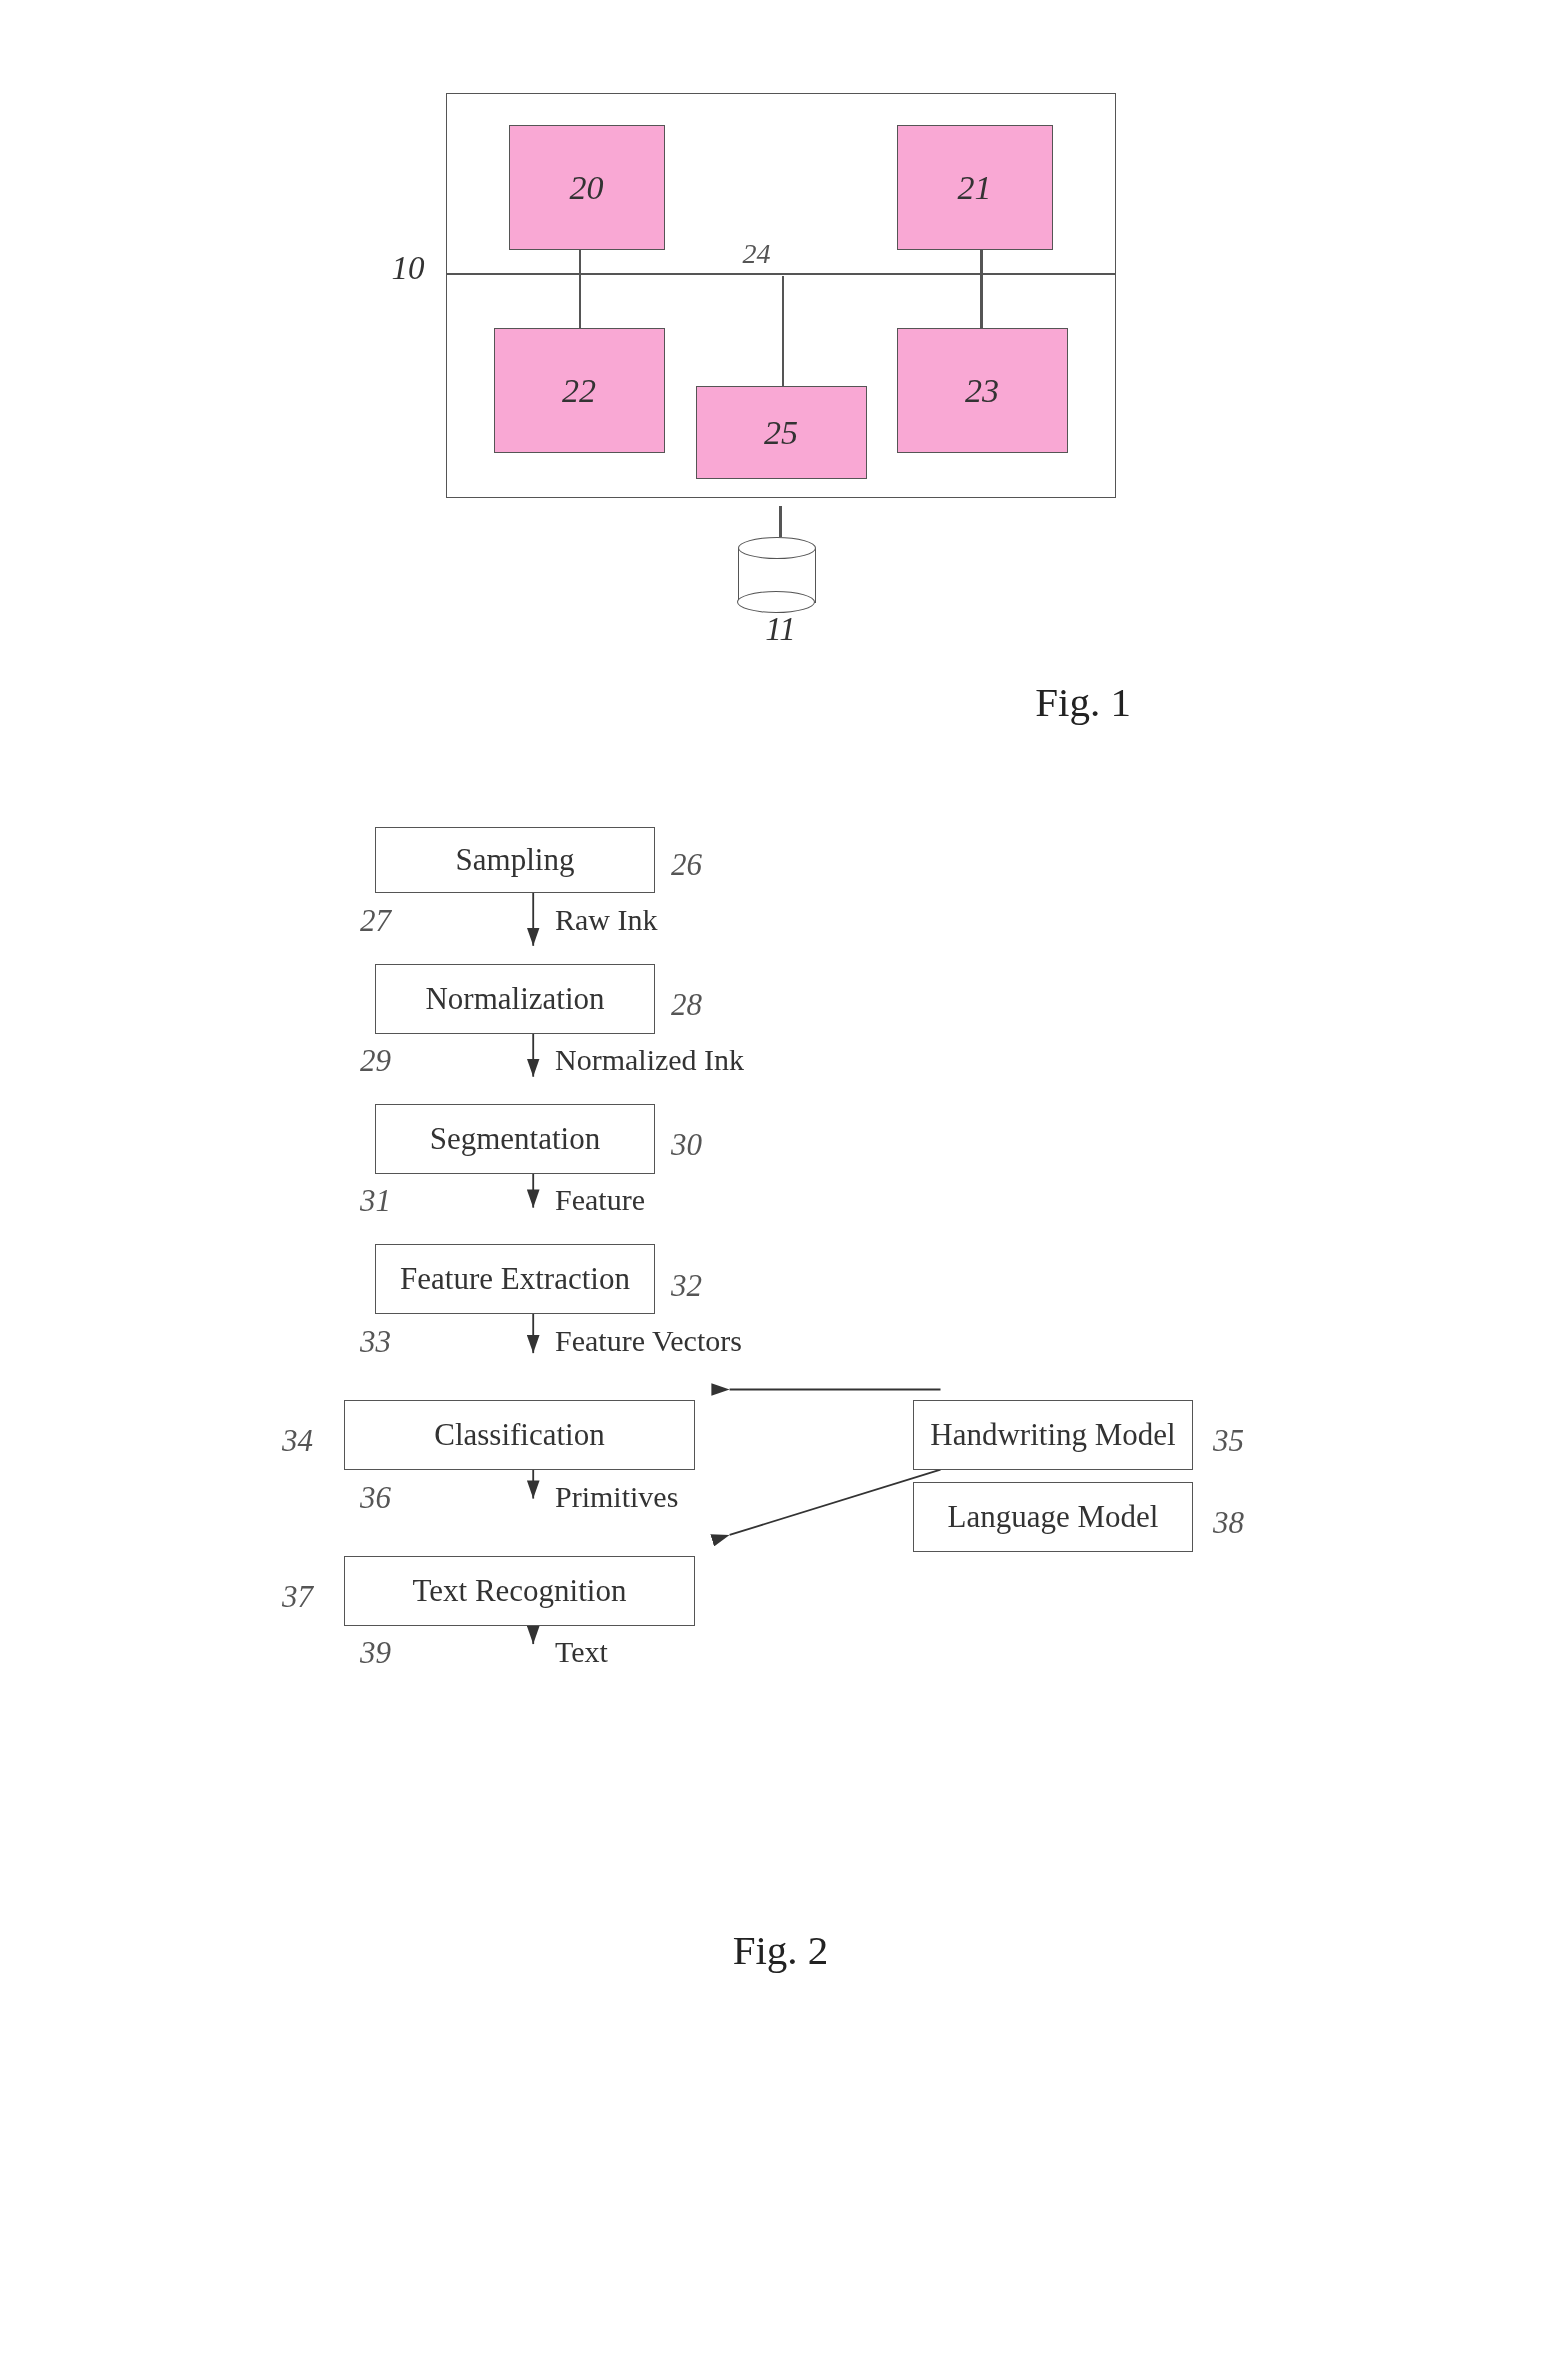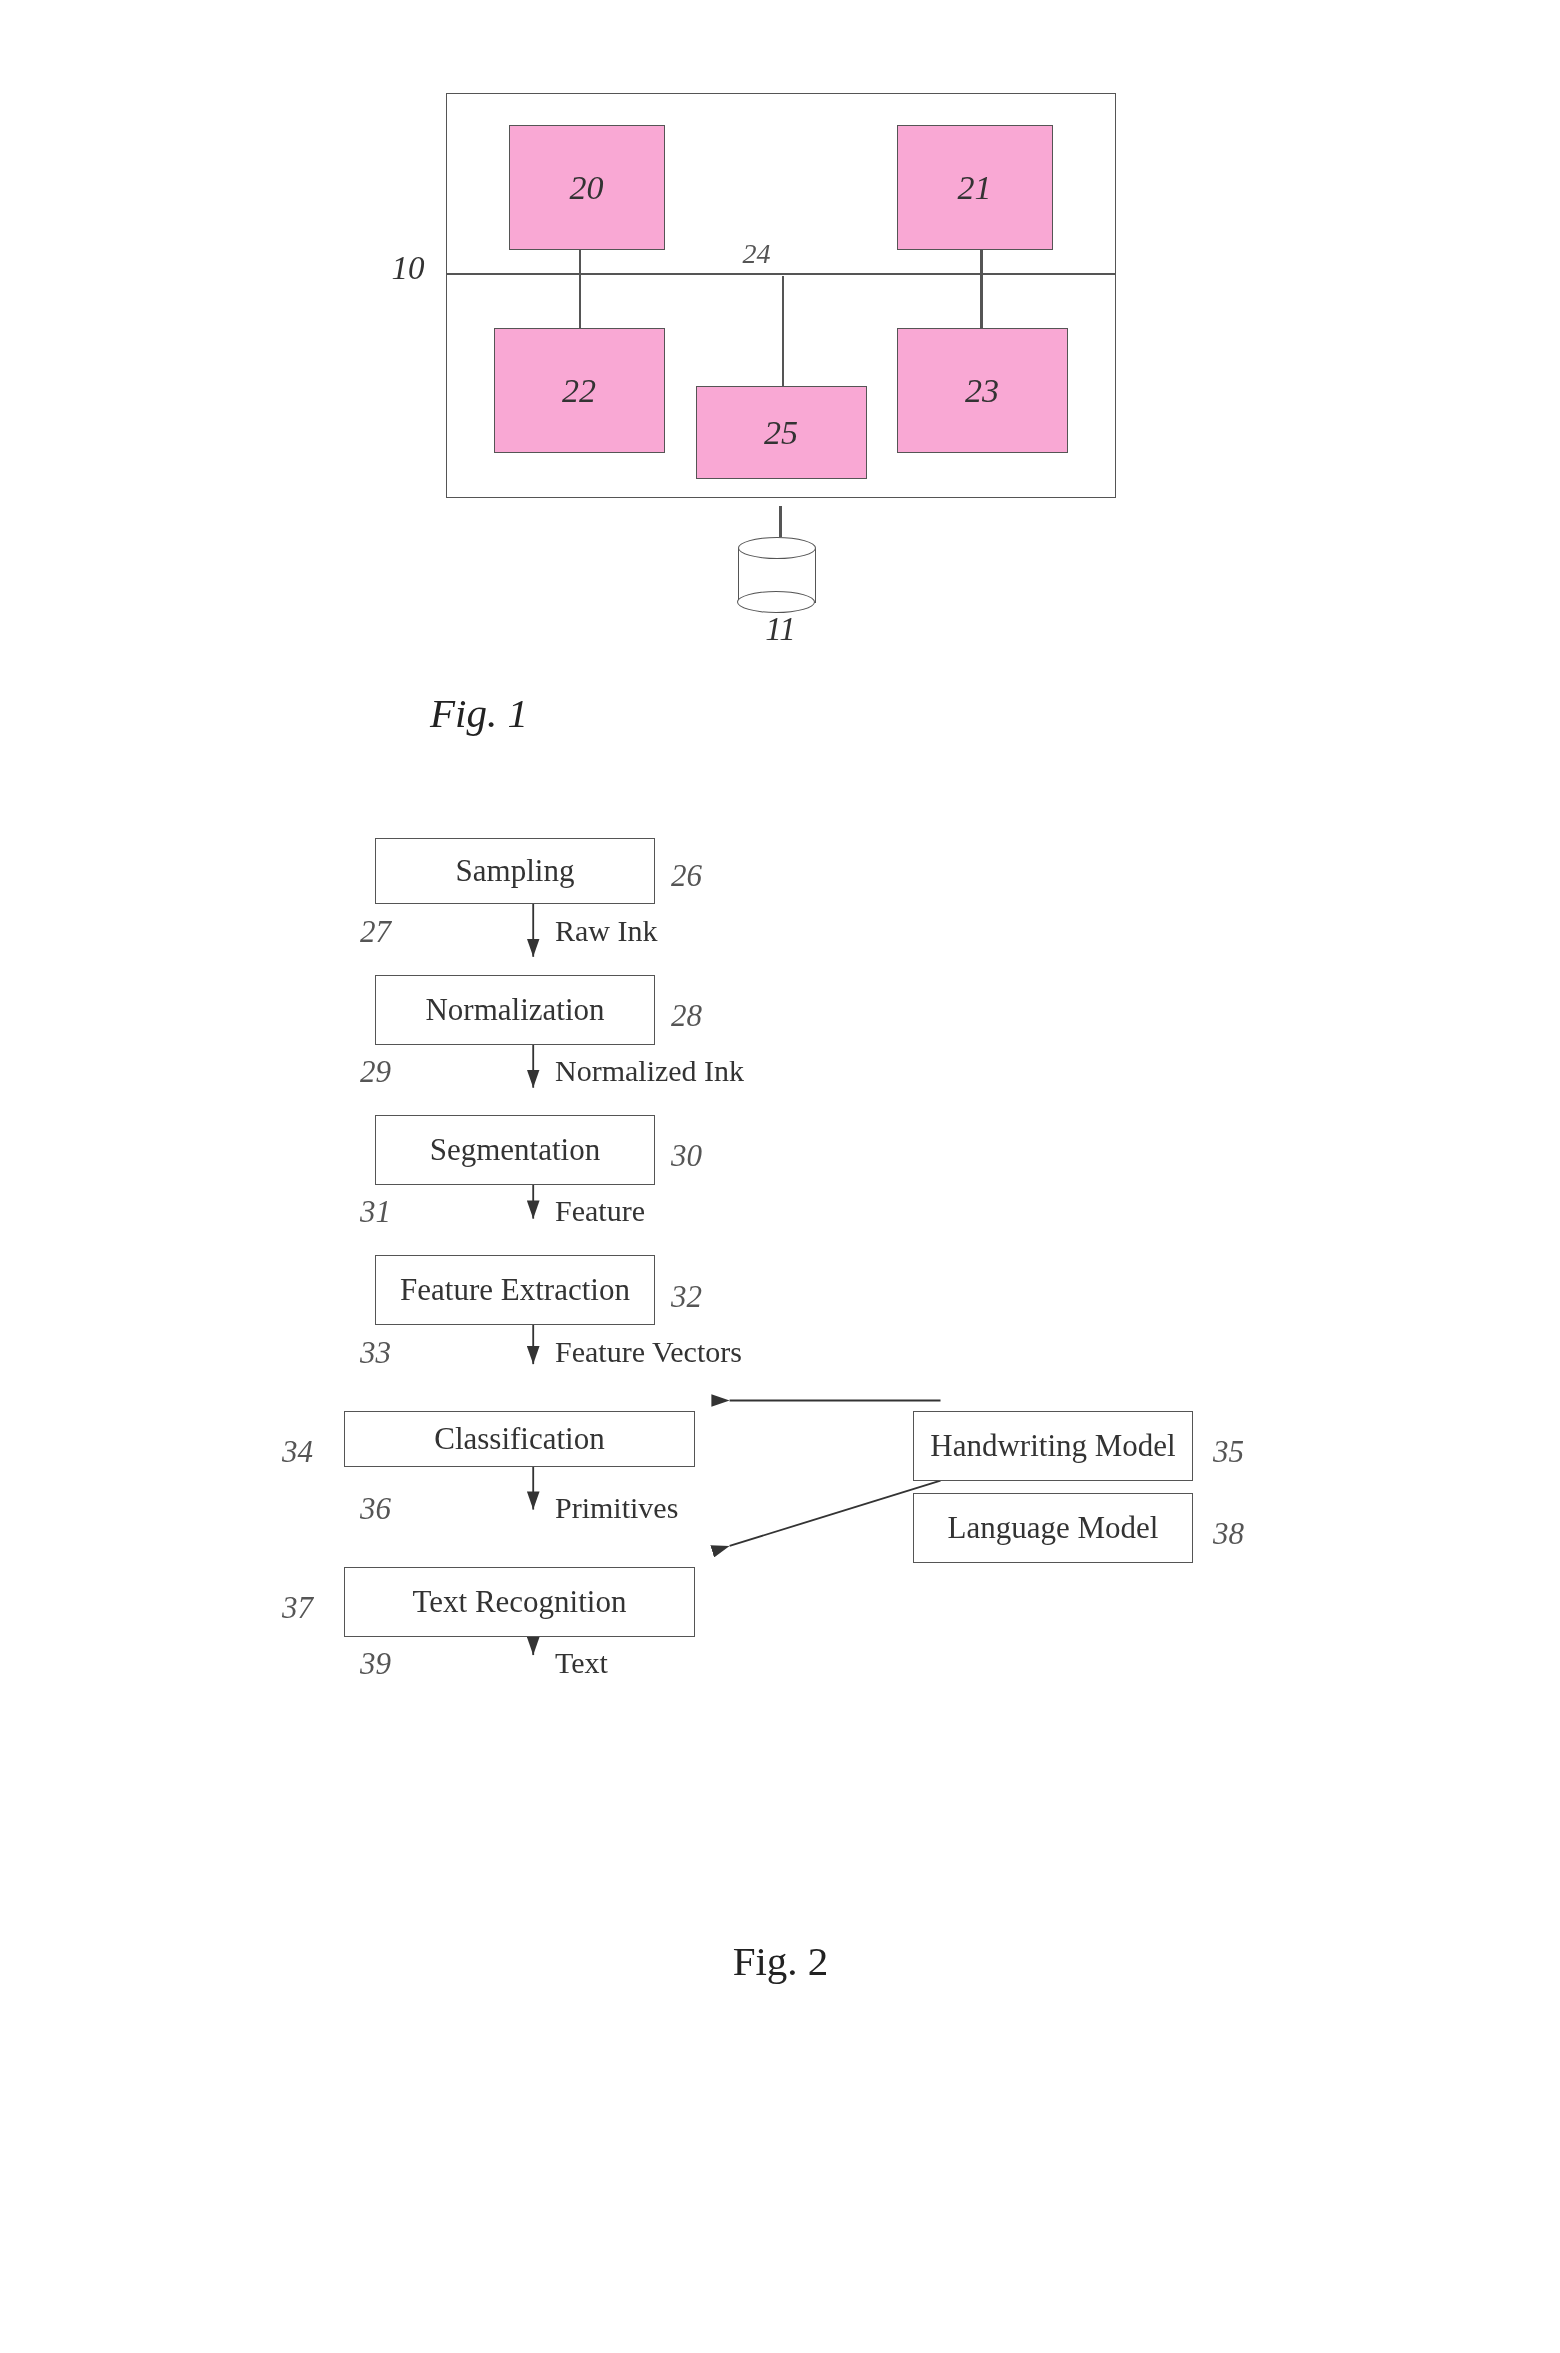--- a/index.html
+++ b/index.html
@@ -60,25 +60,24 @@
       font-style: italic;
       color: #333;
     }
 
     .fig1-bus-line {
       position: absolute;
       background: #555;
     }
 
     .fig1-caption {
-      text-align: left;
+      text-align: right;
       font-size: 41px;
-      margin-top: 41px;
+      margin-top: 30px;
       color: #222;
-      font-style: italic;
     }
 
     
     .fig2-container {
       position: relative;
       width: 935px;
       margin: 78px auto 0 auto;
     }
 
     .fig2-caption {
@@ -274,21 +273,21 @@
       <span class="fc-text-label" style="left:242px; top:379px;">Feature</span>
 
       <div class="fc-box" style="left:62px; top:440px; width:280px; height:70px;">
         <span>Feature Extraction</span>
       </div>
       <span class="fc-label" style="left:358px; top:464px;">32</span>
 
       <span class="fc-label" style="left:47px; top:520px;">33</span>
       <span class="fc-text-label" style="left:242px; top:520px;">Feature Vectors</span>
 
-      <div class="fc-box" style="left:31px; top:596px; width:351px; height:56px;">
+      <div class="fc-box" style="left:31px; top:596px; width:351px; height:70px;">
         <span>Classification</span>
       </div>
       <span class="fc-label" style="left:-31px; top:619px;">34</span>
 
       <div class="fc-box" style="left:600px; top:596px; width:280px; height:70px;">
         <span>Handwriting Model</span>
       </div>
       <span class="fc-label" style="left:900px; top:619px;">35</span>
 
       <span class="fc-label" style="left:47px; top:676px;">36</span>

